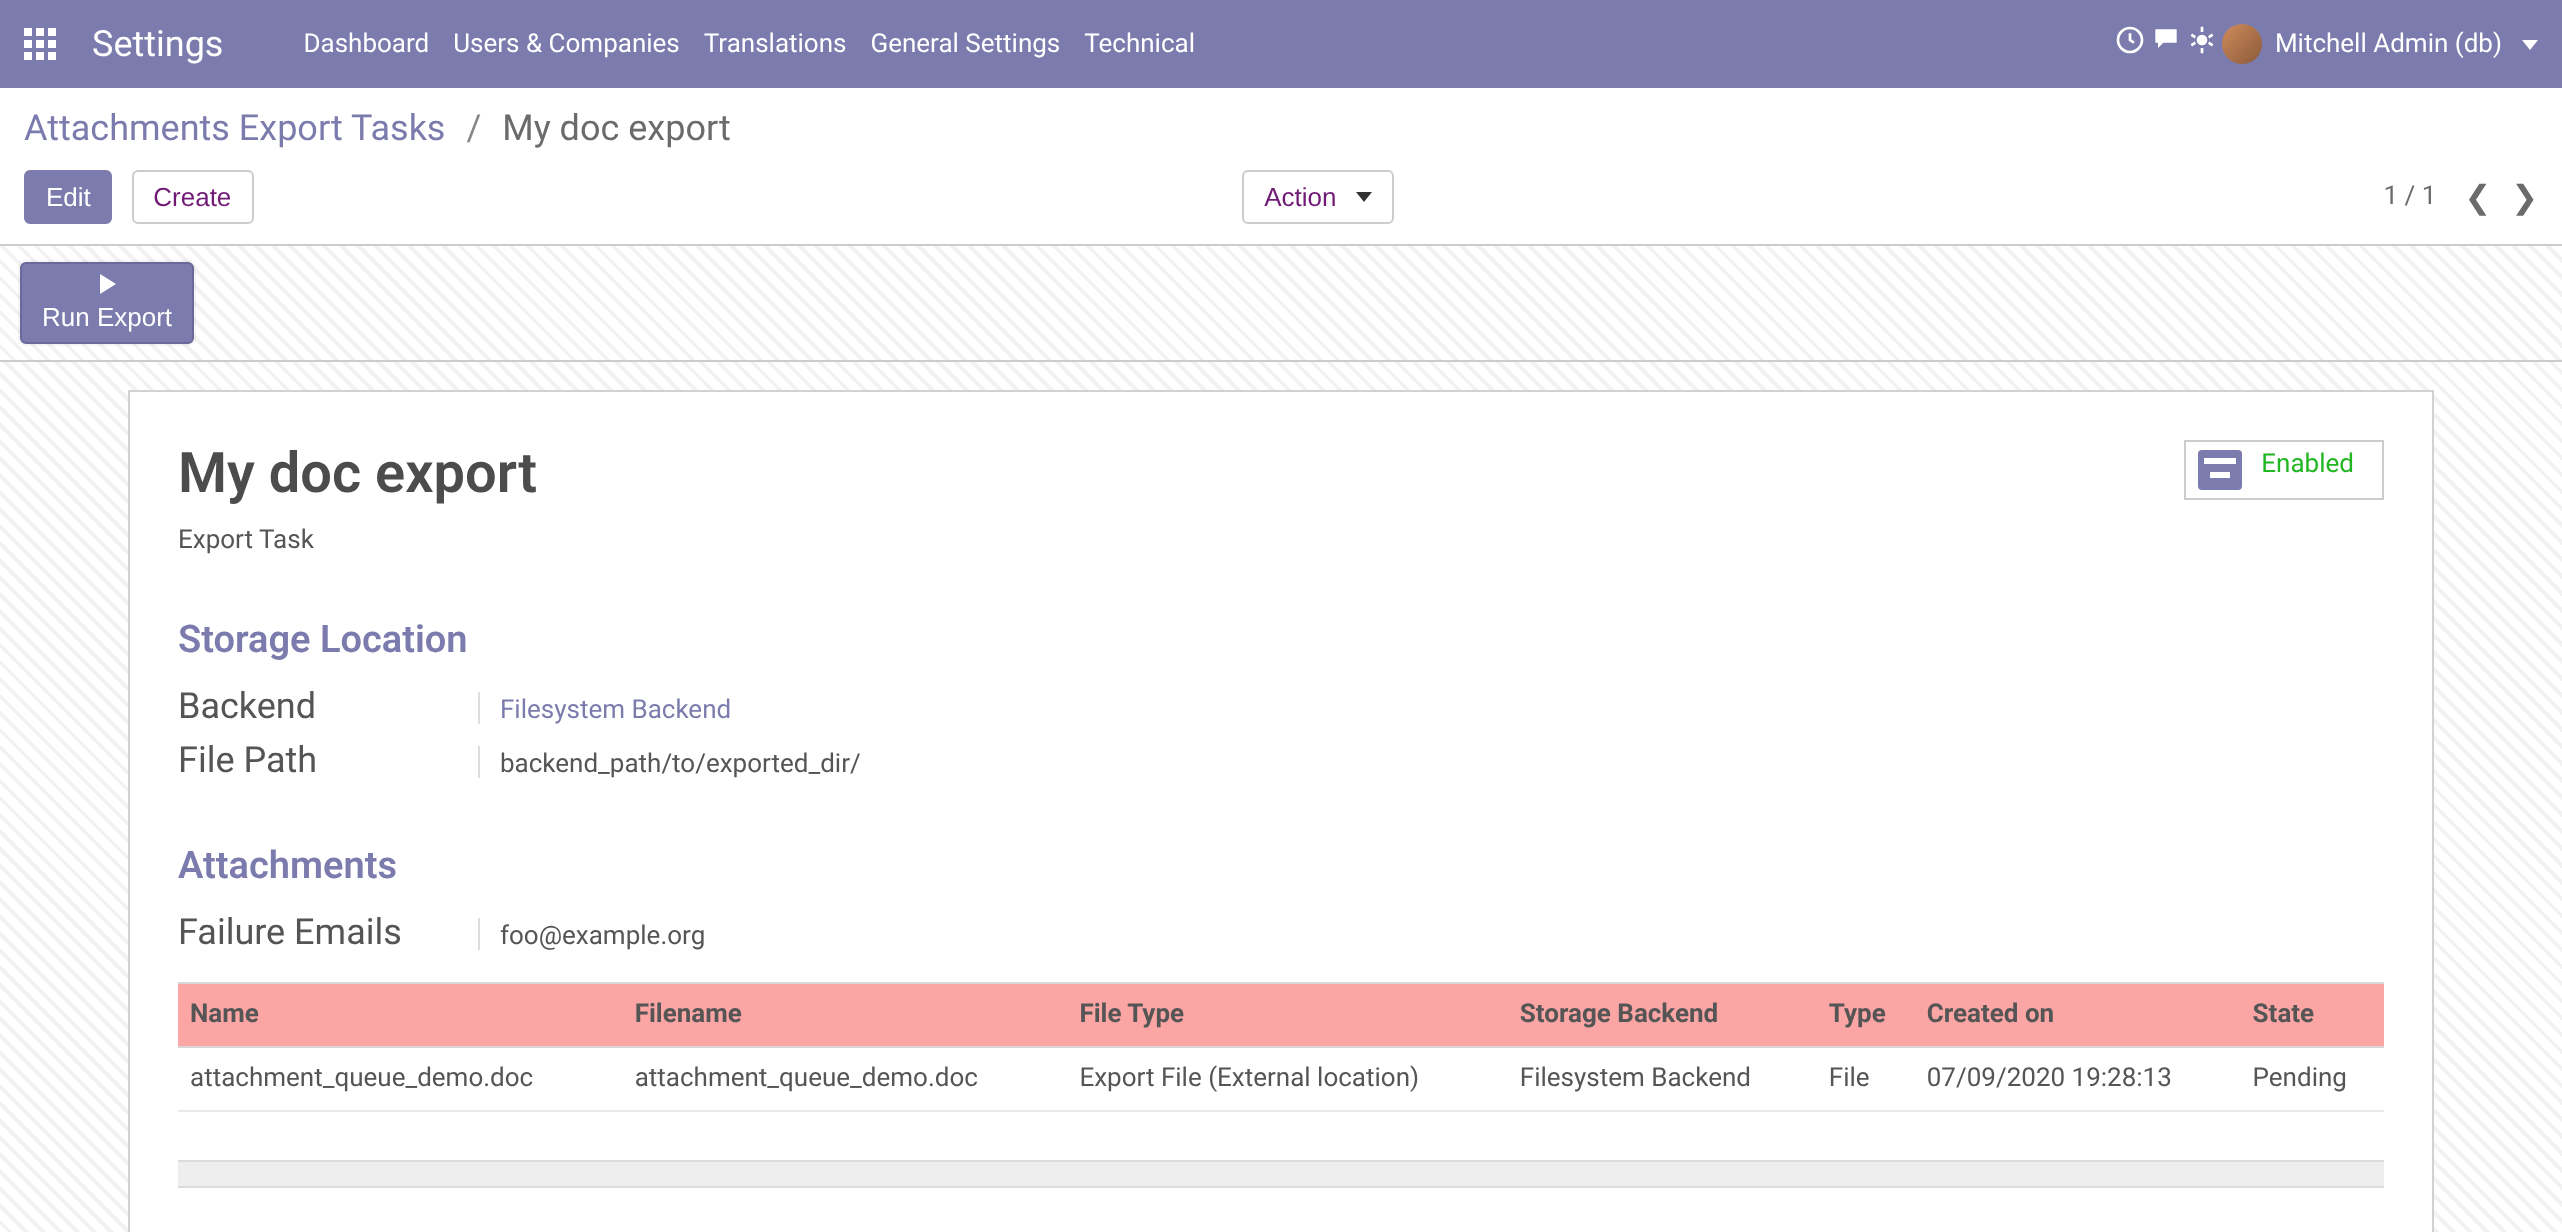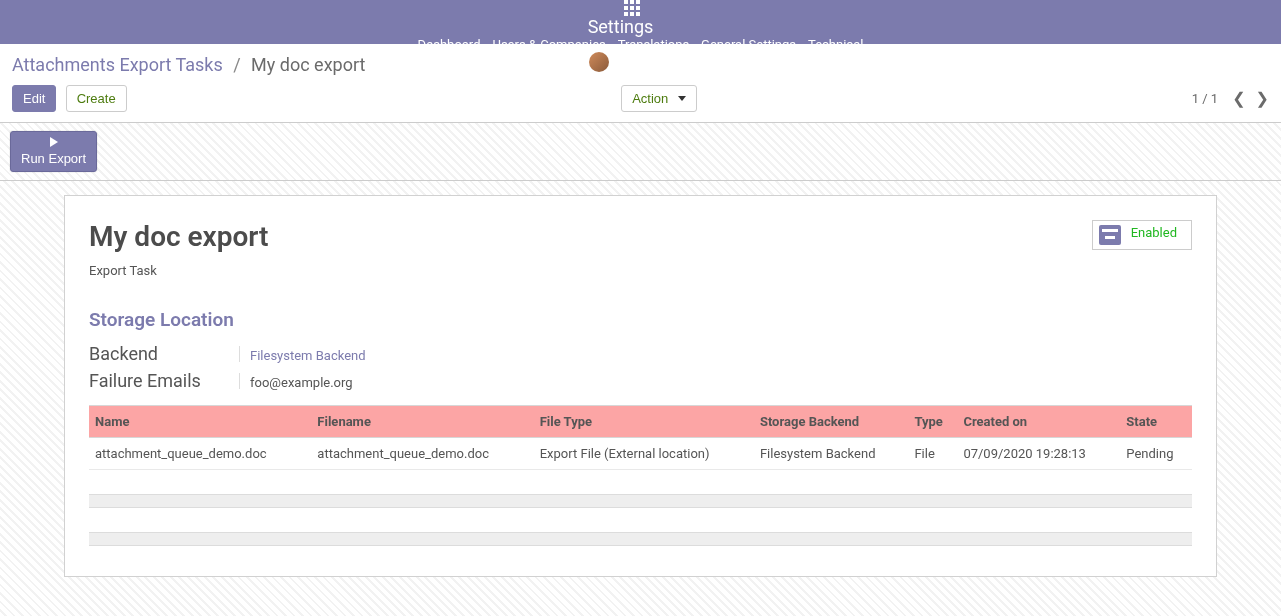--- a/index.html
+++ b/index.html
@@ -11,21 +11,20 @@
     width: 1281px;
   }
   
   .topnav {
     background: #7c7bad;
     color: #fff;
     height: 44px;
     display: flex;
     align-items: center;
     padding: 0 12px;
-    flex-direction: column;
   }
   .topnav .apps-icon {
     width: 16px; height: 16px;
     display: inline-block;
     margin-right: 18px;
   }
   .topnav .brand {
     font-size: 18px;
     font-weight: 400;
     margin-right: 40px;
@@ -71,21 +70,21 @@
   .btn {
     display: inline-flex;
     align-items: center;
     gap: 4px;
     font-size: 13px;
     padding: 5px 10px;
     border: 1px solid #ccc;
     background: #fff;
     border-radius: 3px;
     cursor: pointer;
-    color: #4d7c0f;
+    color: #701a75;
   }
   .btn-primary {
     background: #7c7bad;
     border-color: #7c7bad;
     color: #fff;
   }
   .btn + .btn { margin-left: 6px; }
   .cp-middle { flex: 1; display: flex; justify-content: center; }
   .action-btn .caret-dark {
     width: 0; height: 0;
@@ -323,21 +322,27 @@
       </div>
     </div>
 
     <div class="section-title">Storage Location</div>
 
     <div class="field-row">
       <div class="field-label">Backend</div>
       <div class="field-sep"></div>
       <a class="field-value field-link">Filesystem Backend</a>
     </div>
-
+    <div class="field-row">
+      <div class="field-label">File Path</div>
+      <div class="field-sep"></div>
+      <div class="field-value">backend_path/to/exported_dir/</div>
+    </div>
+
+    <div class="section-title">Attachments</div>
 
     <div class="field-row">
       <div class="field-label">Failure Emails</div>
       <div class="field-sep"></div>
       <div class="field-value">foo@example.org</div>
     </div>
 
     <table class="data">
       <thead>
         <tr>

